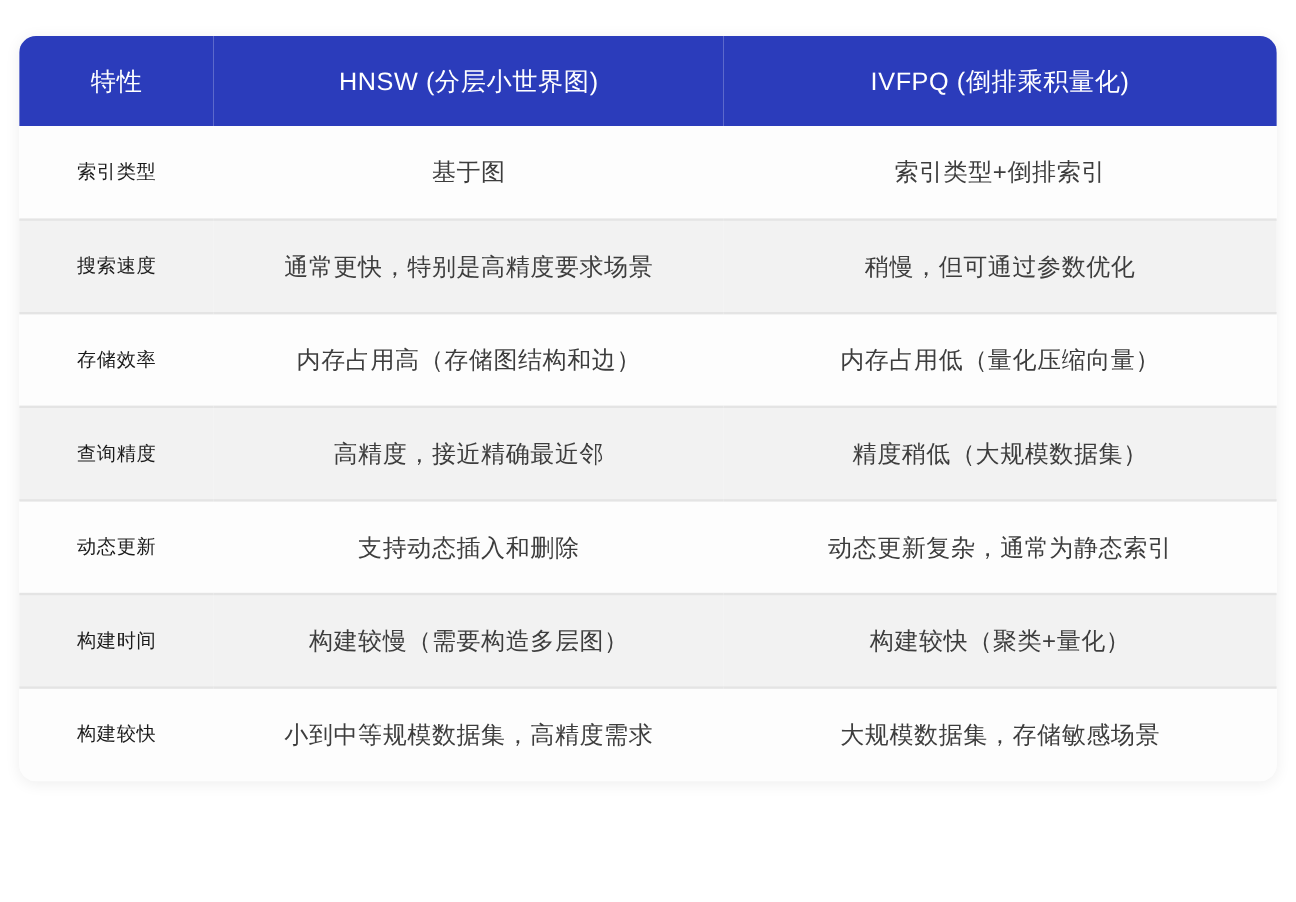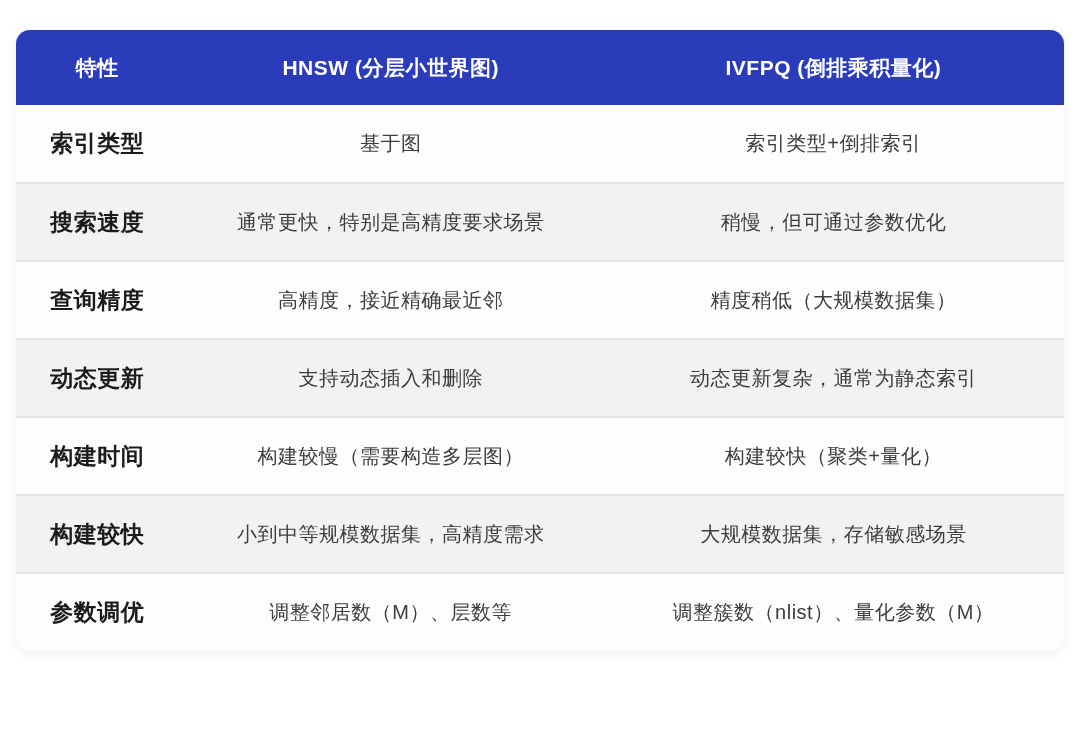--- a/index.html
+++ b/index.html
@@ -38,40 +38,40 @@
     table-layout: fixed;
   }
   col.c-feature { width: 15.5%; }
   col.c-hnsw    { width: 40.5%; }
   col.c-ivfpq   { width: 44%; }
   thead th {
     background: var(--header-bg);
     color: var(--header-text);
     height: 75px;
     font-size: 21px;
-    font-weight: bold;
+    font-weight: normal;
     text-align: center;
     letter-spacing: 0.5px;
     padding: 0 8px;
   }
   tbody td {
     height: 78px;
     font-size: 20px;
     color: var(--cell-text);
     text-align: center;
     padding: 0 10px;
     letter-spacing: 0.5px;
   }
   tbody tr:nth-child(odd)  { background: var(--row-odd-bg); }
   tbody tr:nth-child(even) { background: var(--row-even-bg); }
   tbody tr + tr td { border-top: 2px solid var(--divider); }
   tbody td.feature {
-    font-weight: bold;
+    font-weight: normal;
     color: var(--feature-text);
-    font-size: 23px;
+    font-size: 16px;
   }
 </style>
 </head>
 <body>
 
 <div class="card">
   <table class="cmp">
     <colgroup>
       <col class="c-feature">
       <col class="c-hnsw">
@@ -89,39 +89,39 @@
           <td class="feature">索引类型</td>
           <td>基于图</td>
           <td>索引类型+倒排索引</td>
         </tr>
         <tr>
           <td class="feature">搜索速度</td>
           <td>通常更快，特别是高精度要求场景</td>
           <td>稍慢，但可通过参数优化</td>
         </tr>
         <tr>
+          <td class="feature">存储效率</td>
+          <td>内存占用高（存储图结构和边）</td>
+          <td>内存占用低（量化压缩向量）</td>
+        </tr>
+        <tr>
           <td class="feature">查询精度</td>
           <td>高精度，接近精确最近邻</td>
           <td>精度稍低（大规模数据集）</td>
         </tr>
         <tr>
           <td class="feature">动态更新</td>
           <td>支持动态插入和删除</td>
           <td>动态更新复杂，通常为静态索引</td>
         </tr>
         <tr>
           <td class="feature">构建时间</td>
           <td>构建较慢（需要构造多层图）</td>
           <td>构建较快（聚类+量化）</td>
         </tr>
         <tr>
           <td class="feature">构建较快</td>
           <td>小到中等规模数据集，高精度需求</td>
           <td>大规模数据集，存储敏感场景</td>
         </tr>
-        <tr>
-          <td class="feature">参数调优</td>
-          <td>调整邻居数（M）、层数等</td>
-          <td>调整簇数（nlist）、量化参数（M）</td>
-        </tr>
       </tbody>
   </table>
 </div>
 
 </body></html>

